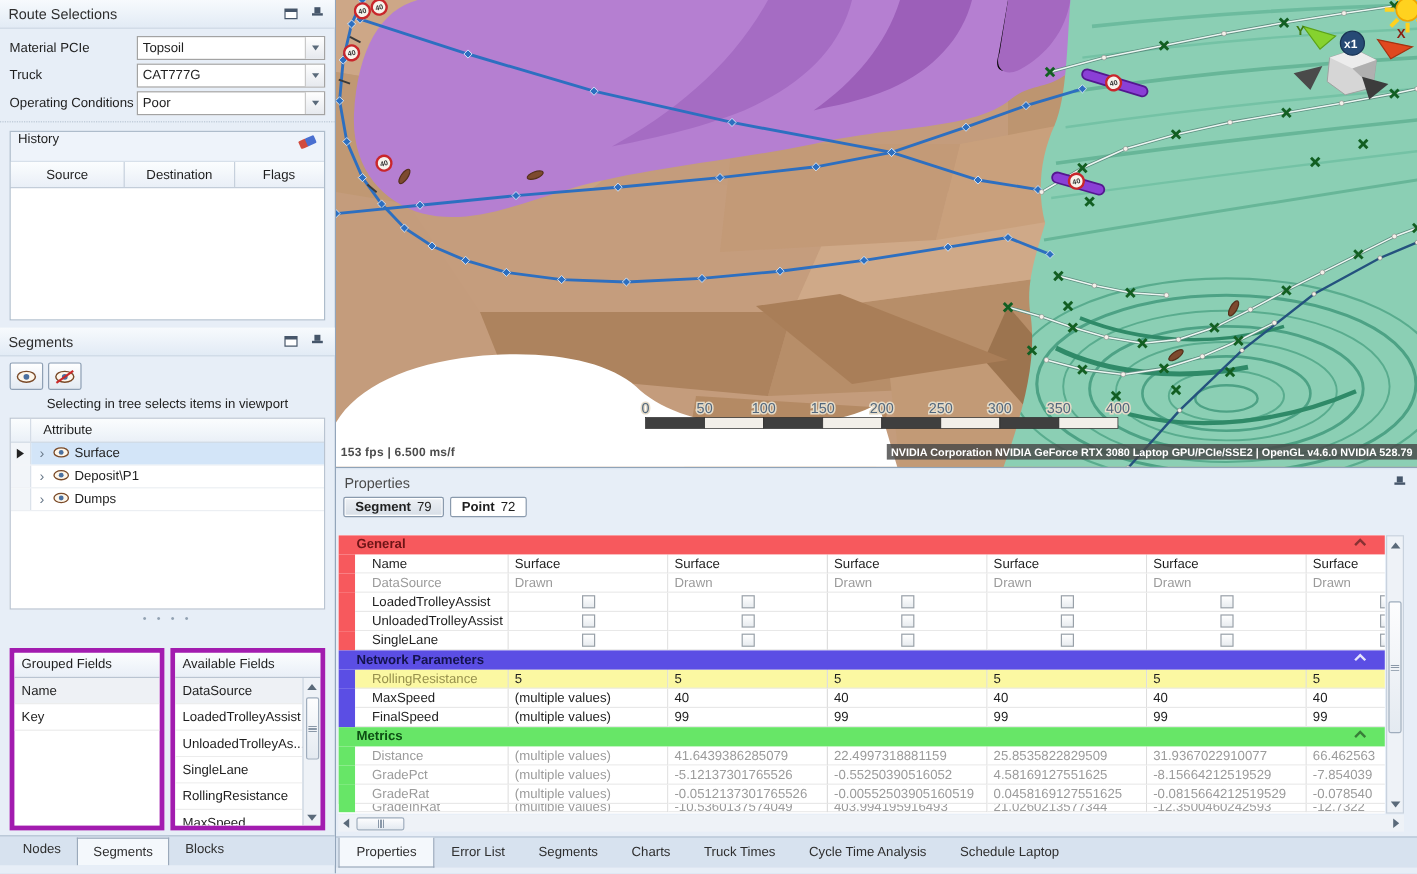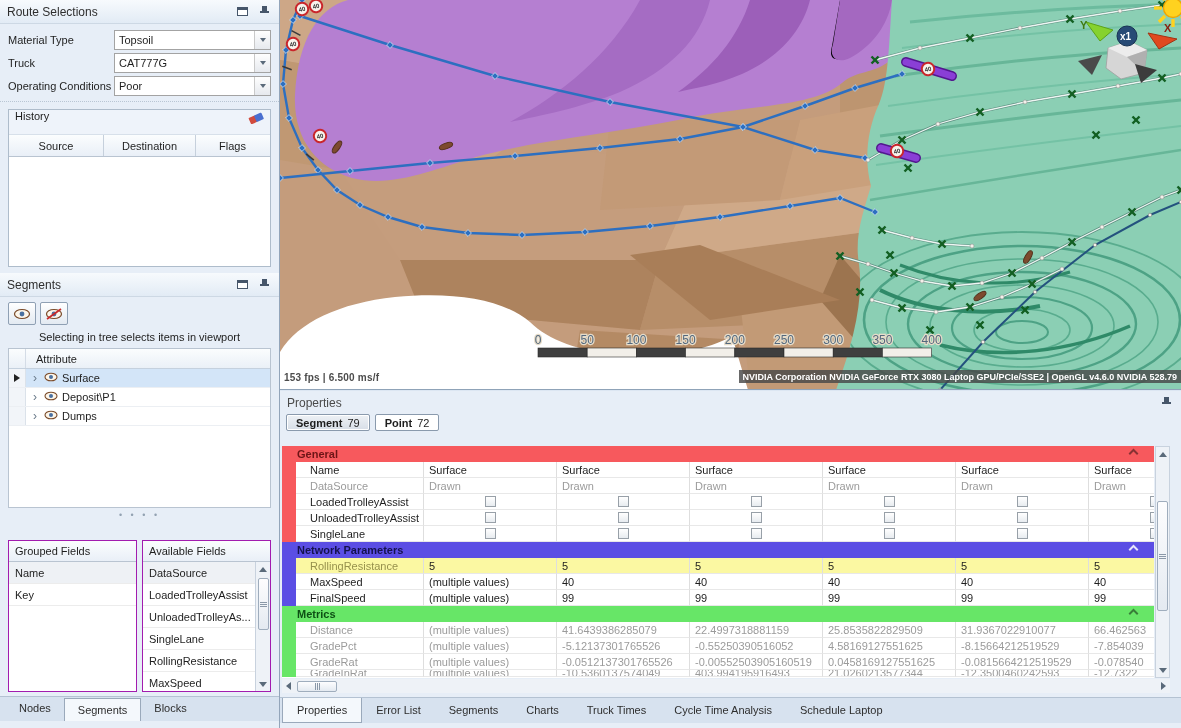--- a/index.html
+++ b/index.html
@@ -44,21 +44,21 @@
   .tree-head .ind { width:17px; height:100%; border-right:1px solid #d4dce6; }
   .tree-head .hl { padding-left:10px; }
   .trow { display:flex; height:19px; align-items:center; border-bottom:1px solid #eceff3; }
   .trow .ind { width:17px; height:100%; background:#f2f5f9; border-right:1px solid #dbe2ea; display:flex; align-items:center; justify-content:center; }
   .trow.sel .main { background:#d3e5f8; }
   .trow .main { flex:1; height:100%; display:flex; align-items:center; gap:4px; padding-left:4px; }
   .expander { color:#6a7a8a; font-size:12px; width:10px; text-align:center; }
   .row-arrow { width:0; height:0; border-top:4px solid transparent; border-bottom:4px solid transparent; border-left:6px solid #222; }
   .splitter-dots { text-align:center; color:#93a2b2; letter-spacing:3px; font-size:9px; height:10px; line-height:10px; margin-top:2px; }
   .fields-wrap { position:absolute; left:8px; right:8px; top:540px; height:152px; display:flex; gap:5px; }
-  .fbox { border:1px solid #a21caf; background:#fff; flex:1; display:flex; flex-direction:column; overflow:hidden;justify-content:flex-end; }
+  .fbox { border:4px solid #a21caf; background:#fff; flex:1; display:flex; flex-direction:column; overflow:hidden;justify-content:flex-end; }
   .fbox .fhead { height:21px; background:linear-gradient(#fbfdfe,#e9eff7); border-bottom:1px solid #b9c4d1; display:flex; align-items:center; padding-left:6px; }
   .flist { flex:1; overflow:hidden; }
   .fitem { height:22px; display:flex; align-items:center; padding-left:6px; border-bottom:1px solid #ececec; background:#fff; }
   .fitem.shade { background:#eef1f5; }
   .avail-wrap { display:flex; flex:1; overflow:hidden; }
   .vscroll2 { width:15px; background:#eef2f7; border-left:1px solid #c8d2de; display:flex; flex-direction:column; align-items:center; }
   .sb-btn { width:13px; height:14px; display:flex; align-items:center; justify-content:center; }
   .tri-up { width:0;height:0;border-left:4px solid transparent;border-right:4px solid transparent;border-bottom:5px solid #5a6a7a; }
   .tri-dn { width:0;height:0;border-left:4px solid transparent;border-right:4px solid transparent;border-top:5px solid #5a6a7a; }
   .tri-lf { width:0;height:0;border-top:4px solid transparent;border-bottom:4px solid transparent;border-right:5px solid #5a6a7a; }
@@ -122,21 +122,21 @@
     <span class="t">Route Selections</span>
     <span class="icon-btn">
         <span class="win-ico"></span>
       </span>
     <span class="icon-btn">
         <span class="pin-ico"></span>
       </span>
   </div>
   <div class="frows" id="route-rows">
       <div class="frow">
-        <span class="flabel">Material Type</span>
+        <span class="flabel">Material PCIe</span>
         <div class="combo">
           <span class="cval">Topsoil</span>
           <span class="arrow">
             <span class="darr"></span>
           </span>
         </div>
       </div>
       <div class="frow">
         <span class="flabel">Truck</span>
         <div class="combo">

